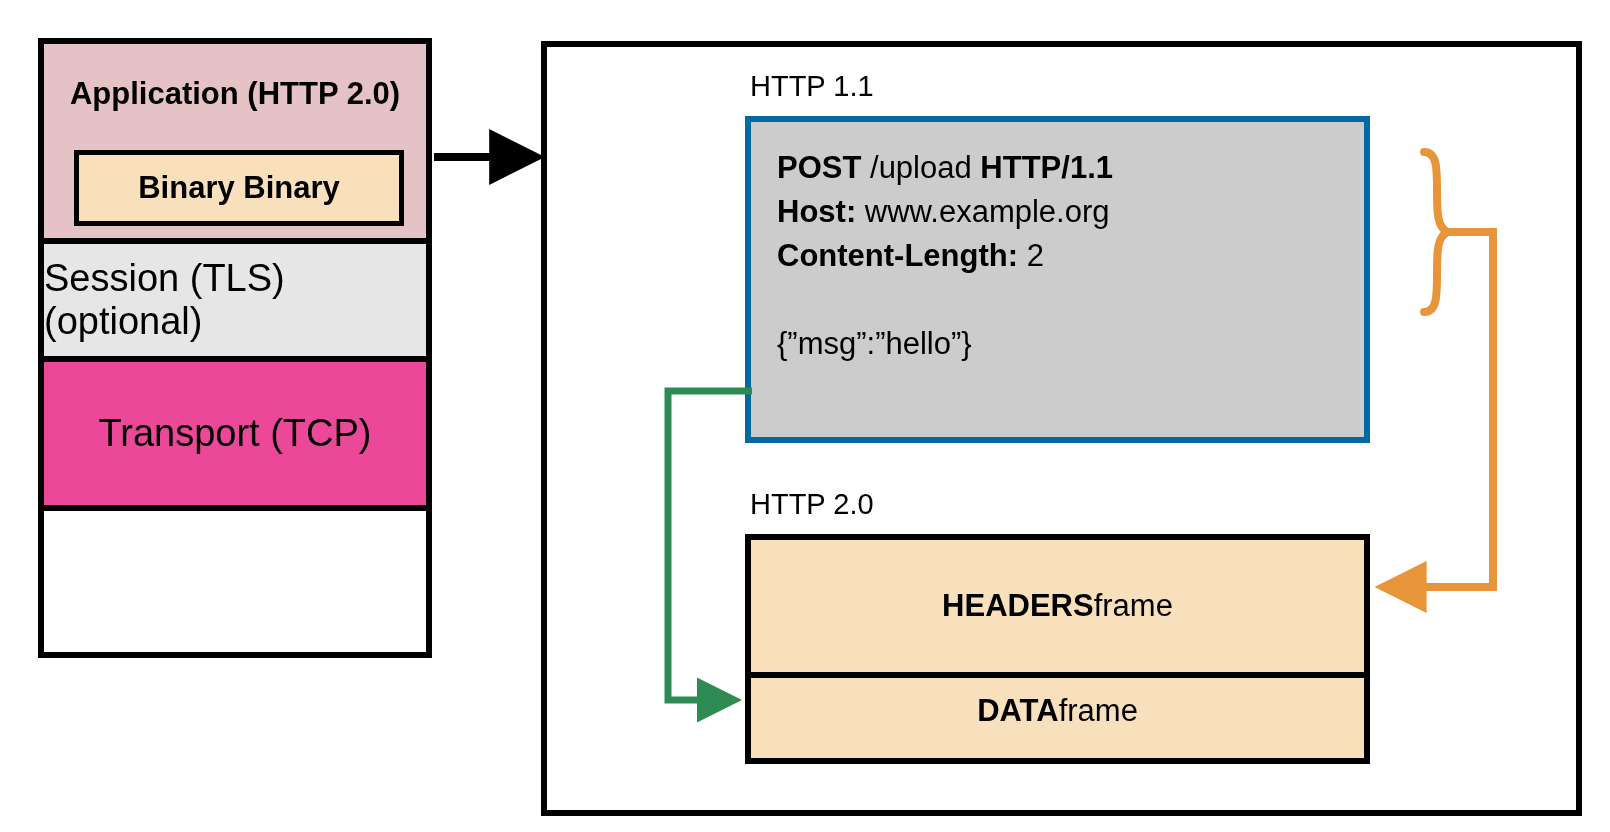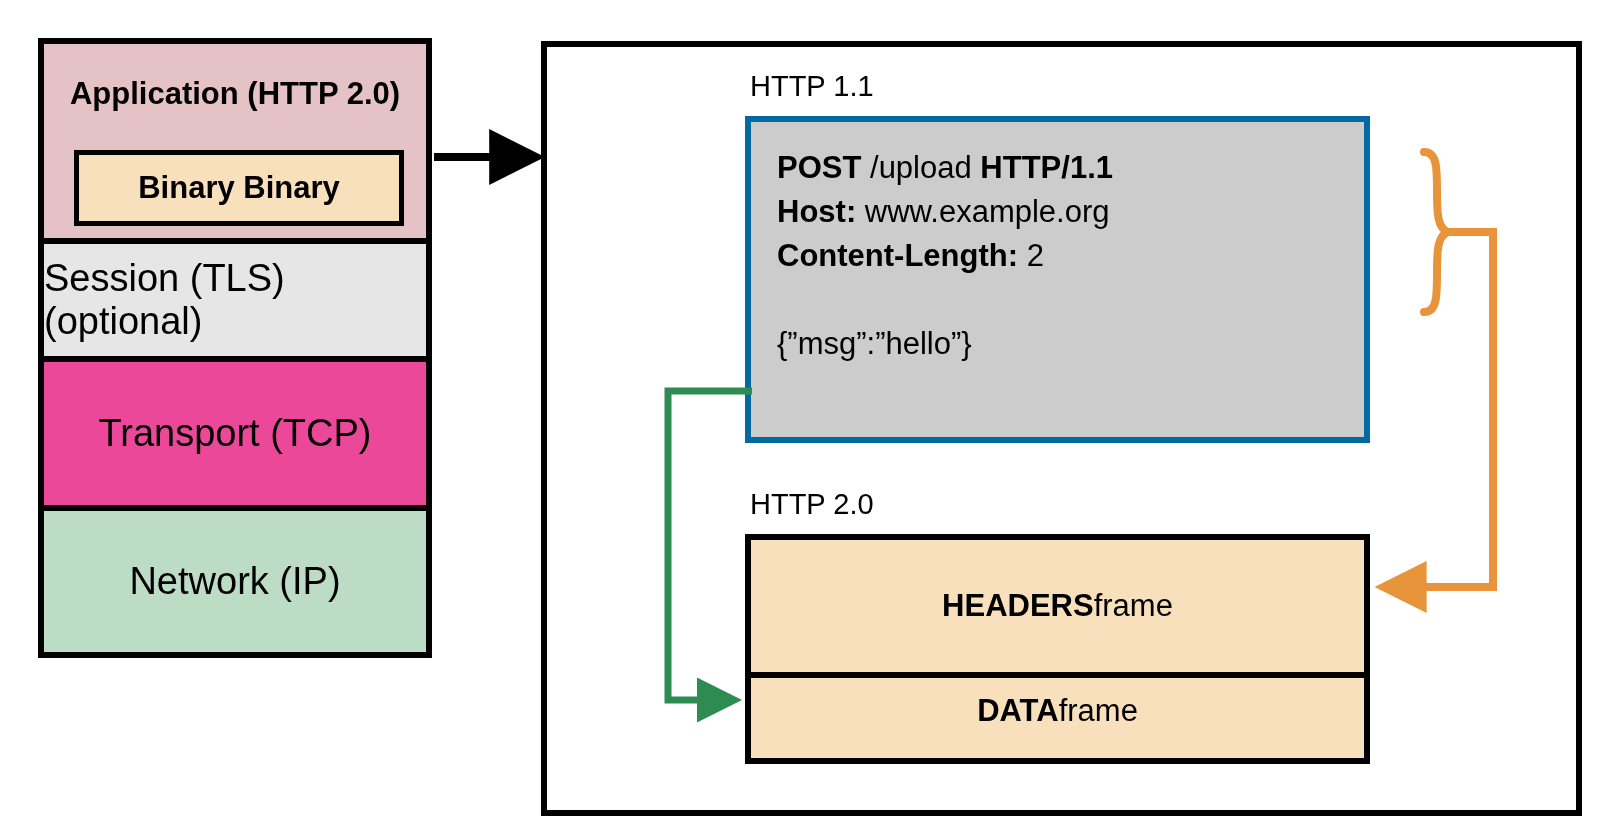--- a/index.html
+++ b/index.html
@@ -189,23 +189,20 @@
     </div>
 
     <div class="layer layer-session">
       <span>Session (TLS) (optional)</span>
     </div>
 
     <div class="layer layer-transport">
       <span>Transport (TCP)</span>
     </div>
 
-    <div class="layer layer-network">
-      <span>Network (IP)</span>
-    </div>
 
   </div>
 
   <div id="outer-container"></div>
 
   <div class="caption" id="caption-http11">HTTP 1.1</div>
   <div class="caption" id="caption-http20">HTTP 2.0</div>
 
   <div id="http11-box">
     <div class="msg-line">

